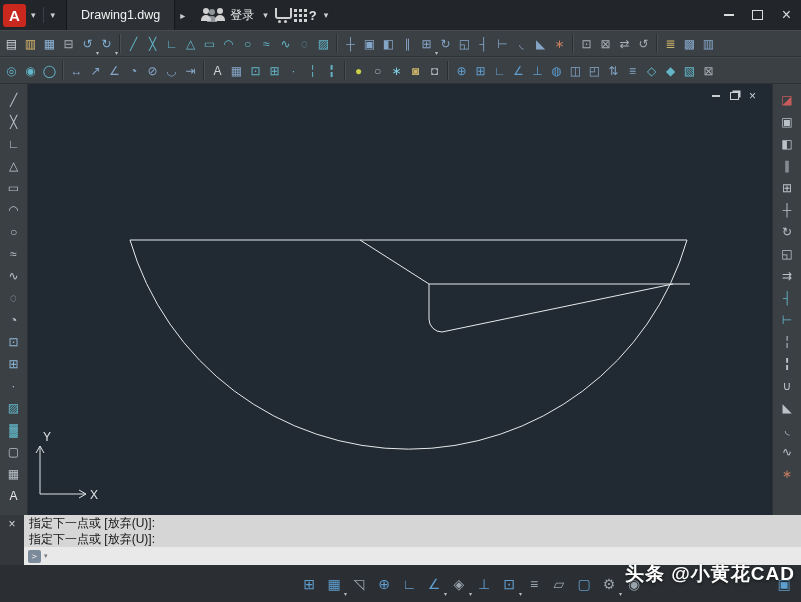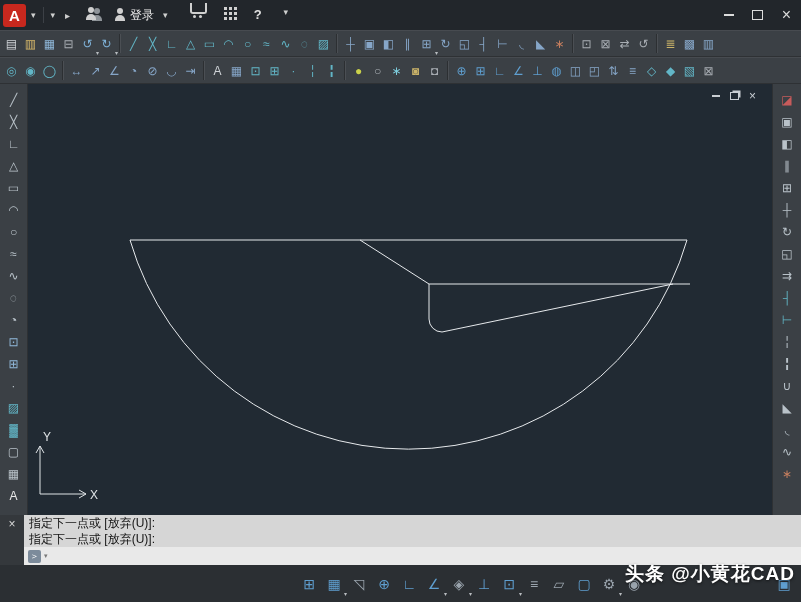--- a/index.html
+++ b/index.html
@@ -11,21 +11,21 @@
   .logo{width:23px;height:23px;margin-left:3px;background:#c8281e;border-radius:3px;
         display:flex;align-items:center;justify-content:center;font-weight:bold;font-size:15px;color:#fff;}
   .tb-caret{color:#cfcfcf;font-size:9px;padding:0 5px;}
   .tb-sep{width:1px;height:16px;background:#3c4046;margin:0 2px;}
   .doc-tab{margin-left:6px;padding:0 14px;height:30px;line-height:30px;font-size:12.5px;color:#f2f2f2;
            background:#2d3136;border-left:1px solid #15181b;border-right:1px solid #15181b;white-space:nowrap;}
   .tab-ovf{color:#cfcfcf;font-size:10px;padding:0 5px;}
   .search{margin-left:4px;width:172px;height:17px;background:#43474c;border:1px solid #585c61;
           color:#cccccc;font-size:11px;font-style:italic;padding:0 6px;outline:none;}
   .search::placeholder{color:#9aa0a6;font-style:italic;}
-  .tb-icons{display:flex;align-items:flex-start;margin-left:10px;gap:17px;}
+  .tb-icons{display:flex;align-items:center;margin-left:10px;gap:2px;}
   .i-person{width:12px;height:14px;position:relative;display:inline-block;}
   .i-person::before{content:"";position:absolute;left:3px;top:0;width:6px;height:6px;border-radius:50%;background:#d0d0d0;}
   .i-person::after{content:"";position:absolute;left:1px;top:7px;width:10px;height:6px;border-radius:5px 5px 0 0;background:#d0d0d0;}
   .i-people::before{box-shadow:6px 1px 0 #8f9499;}
   .i-people::after{box-shadow:6px 1px 0 #8f9499;}
   .signin{display:flex;align-items:center;gap:4px;font-size:12px;color:#e8e8e8;}
   .i-cart{width:13px;height:9px;border:2px solid #d0d0d0;border-top:none;border-radius:0 0 3px 3px;position:relative;display:inline-block;margin-top:-4px;}
   .i-cart::after{content:"";position:absolute;bottom:-6px;left:1px;width:3px;height:3px;border-radius:50%;background:#d0d0d0;box-shadow:6px 0 0 #d0d0d0;}
   .i-apps{width:3px;height:3px;background:#d0d0d0;display:inline-block;margin:0 10px 10px 0;
           box-shadow:5px 0 0 #d0d0d0,10px 0 0 #d0d0d0,0 5px 0 #d0d0d0,5px 5px 0 #d0d0d0,10px 5px 0 #d0d0d0,0 10px 0 #d0d0d0,5px 10px 0 #d0d0d0,10px 10px 0 #d0d0d0;}
@@ -86,20 +86,21 @@
              text-shadow:0 1px 3px rgba(0,0,0,.65);letter-spacing:1px;z-index:50;white-space:nowrap;}
 </style>
 </head>
 <body>
 
 <div class="titlebar">
   <div class="logo">A</div>
   <span class="tb-caret">▾</span>
   <span class="tb-sep"></span>
   <span class="tb-caret">▾</span>
+  <div class="doc-tab">Drawing1.dwg</div>
   <span class="tab-ovf">▸</span>
   <div class="tb-icons">
     <span class="i-person i-people"></span>
     <span class="signin">
       <span class="i-person"></span>
       <span>登录</span>
       <span class="tb-caret">▾</span>
     </span>
     <span class="i-cart"></span>
     <span class="i-apps"></span>

